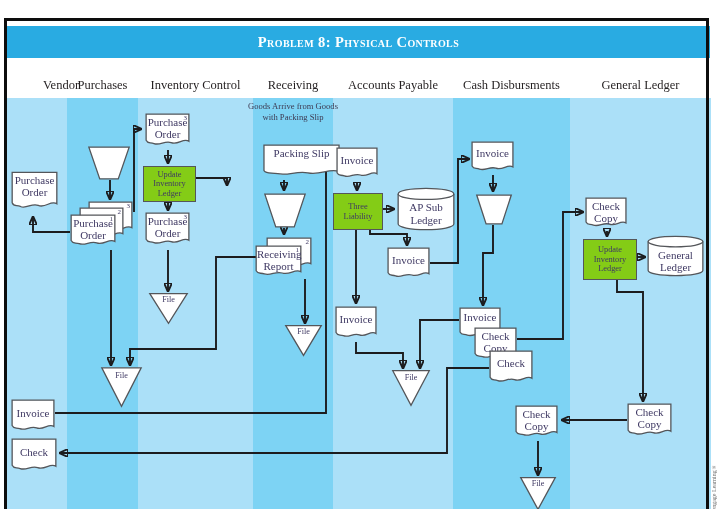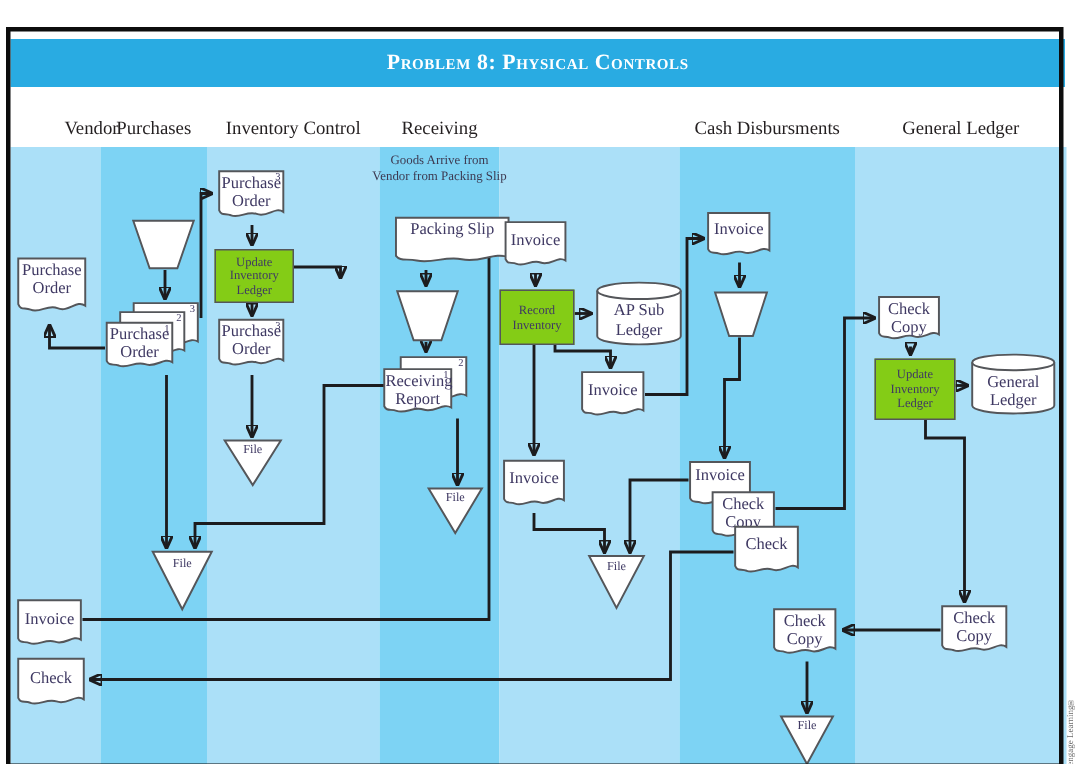--- a/index.html
+++ b/index.html
@@ -50,24 +50,25 @@
   <div class="lane light" style="left:570px;width:141px;"></div>
 
   <div class="titlebar">
     <span>Problem 8: Physical Controls</span>
   </div>
 
   <div class="lanehead" style="left:7px;width:60px;padding-left:24px;">Vendor</div>
   <div class="lanehead" style="left:67px;width:71px;">Purchases</div>
   <div class="lanehead" style="left:138px;width:115px;">Inventory Control</div>
   <div class="lanehead" style="left:253px;width:80px;">Receiving</div>
+  <div class="lanehead" style="left:333px;width:120px;">Accounts Payable</div>
   <div class="lanehead" style="left:453px;width:117px;">Cash Disbursments</div>
   <div class="lanehead" style="left:570px;width:141px;">General Ledger</div>
 
-  <div class="note" style="left:248px;top:85px;width:90px;">Goods Arrive from Vendor from Packing Slip</div>
+  <div class="note" style="left:248px;top:85px;width:90px;">Goods Arrive from Goods with Packing Slip</div>
 
   <svg class="wires" viewBox="0 0 720 509">
     <defs>
       <marker id="ah" markerUnits="userSpaceOnUse" markerWidth="9" markerHeight="8" viewBox="0 0 9 8" refX="8" refY="4" orient="auto">
         <path d="M0,0 L9,4 L0,8 Z" fill="#1c1c1e"></path>
       </marker>
     </defs>
     <path d="M110,164 V183" marker-end="url(#ah)"></path>
     <path d="M70,216 H33 V201" marker-end="url(#ah)"></path>
     <path d="M134,196 V113 H141" marker-end="url(#ah)"></path>
@@ -230,21 +231,21 @@
     <div class="lbl">Check Copy</div>
   </div>
   <div class="shape doc" style="left:627px;top:387px;width:45px;height:37px;">
     <svg viewBox="0 0 100 80" preserveAspectRatio="none">
         <path class="outline" d="M2.5,2.5 L97.5,2.5 L97.5,61 C85,53 74,70 58,64 C44,59 33,71 20,66 C11,63 6,67 2.5,59 Z"></path>
       </svg>
     <div class="lbl">Check Copy</div>
   </div>
 
   <div class="shape proc" style="left:143px;top:150px;width:53px;height:36px;">Update Inventory Ledger</div>
-  <div class="shape proc" style="left:333px;top:177px;width:50px;height:37px;">Record Inventory</div>
+  <div class="shape proc" style="left:333px;top:177px;width:50px;height:37px;">Three Liability</div>
   <div class="shape proc" style="left:583px;top:223px;width:54px;height:41px;">Update Inventory Ledger</div>
 
   <div class="shape cyl" style="left:397px;top:172px;width:58px;height:42px;">
     <svg viewBox="0 0 100 100" preserveAspectRatio="none">
       <path class="outline" d="M2,14 C2,6.5 23,1 50,1 C77,1 98,6.5 98,14 L98,86 C98,93.5 77,99 50,99 C23,99 2,93.5 2,86 Z"></path>
       <path class="detail" d="M2,14 C2,21.5 23,27 50,27 C77,27 98,21.5 98,14"></path>
     </svg>
     <div class="lbl">AP Sub Ledger</div>
   </div>
   <div class="shape cyl" style="left:647px;top:220px;width:57px;height:40px;">

